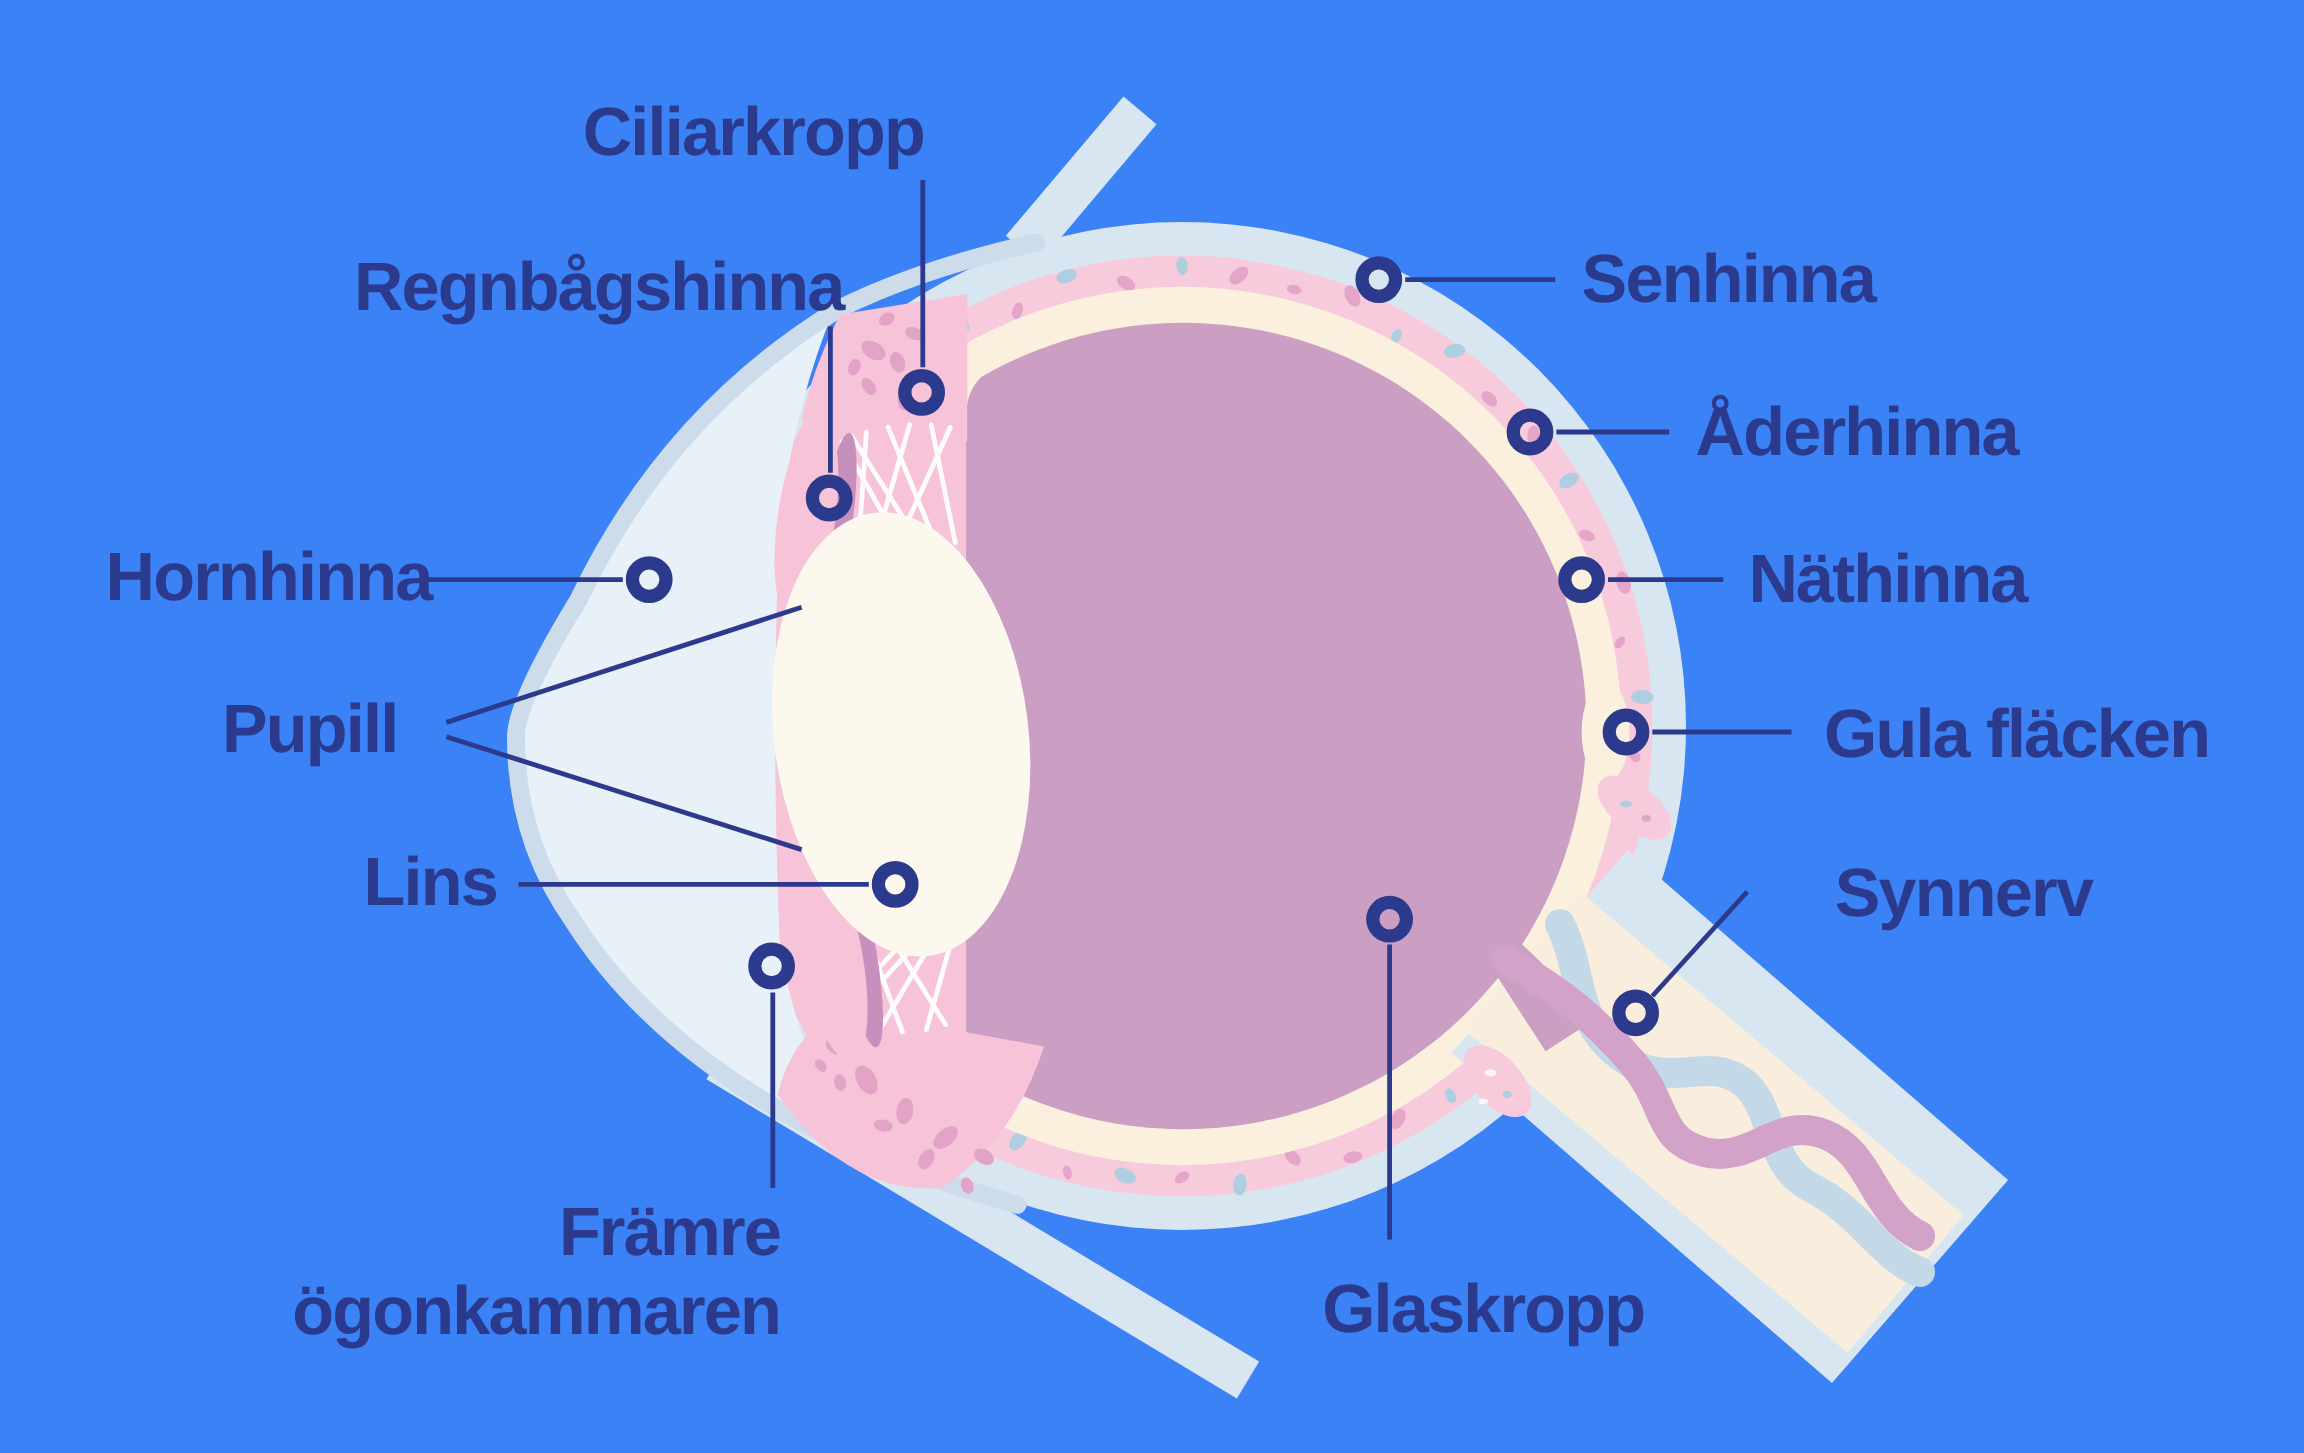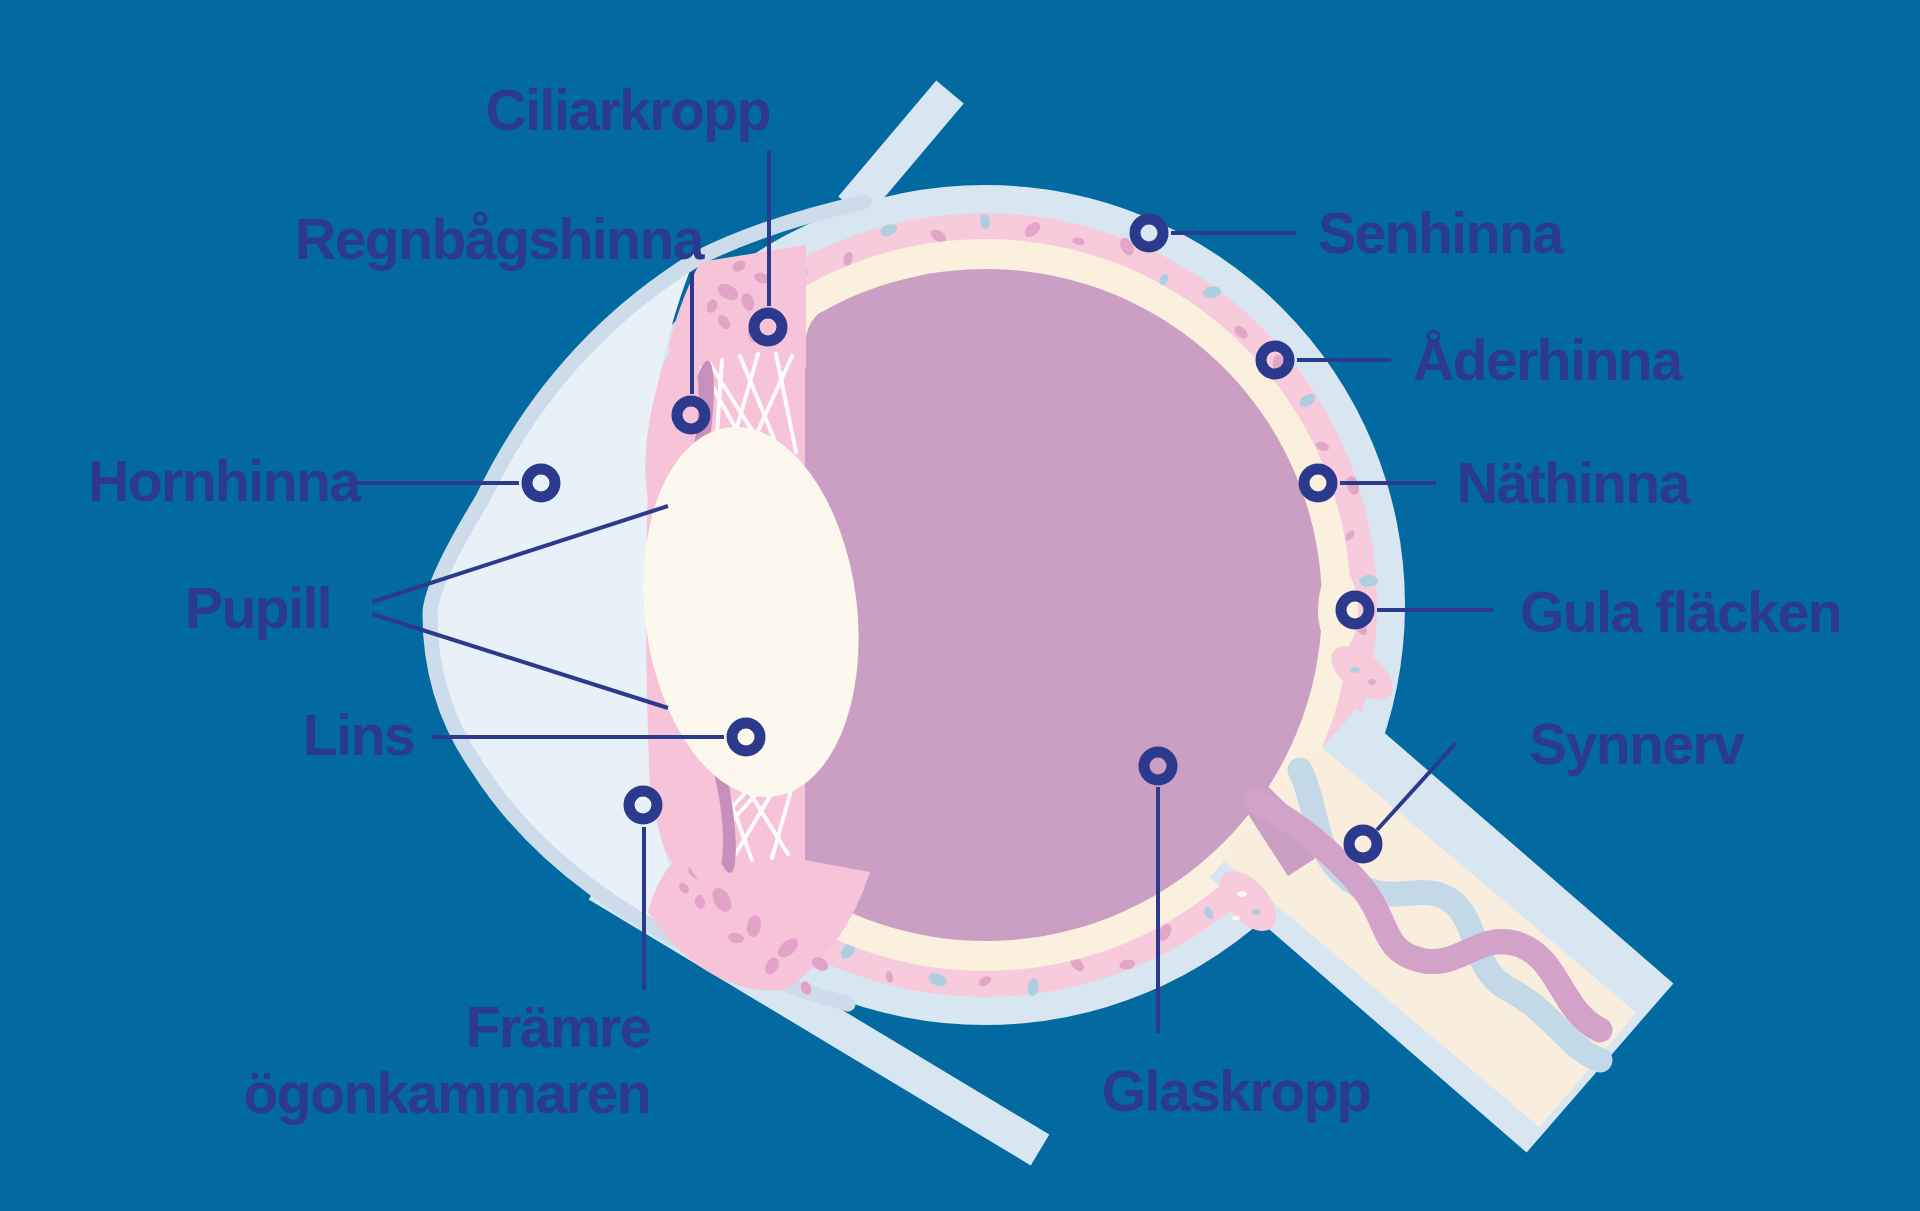--- a/index.html
+++ b/index.html
@@ -1,16 +1,16 @@
 <!DOCTYPE html>
 <html><head>
 <meta charset="utf-8">
 <style>
   html,body{margin:0;padding:0;background:#fff;}
-  .stage{width:1920px;height:1211px;position:relative;background:#0369a1;overflow:hidden;}
+  .stage{width:1920px;height:1211px;position:relative;background:#3b82f6;overflow:hidden;}
   svg{display:block;}
   .lbl{font-family:"Liberation Sans",sans-serif;font-weight:700;font-size:57px;letter-spacing:-1.5px;}
 </style>
 </head>
 <body>
 
 <div class="stage">
   <svg id="eye-svg" width="1920" height="1211" viewBox="0 0 1920 1211" xmlns="http://www.w3.org/2000/svg">
     <g id="g-eyelids">
         <line x1="598" y1="884" x2="1040" y2="1150" stroke="#d8e6f1" stroke-width="36"></line>

